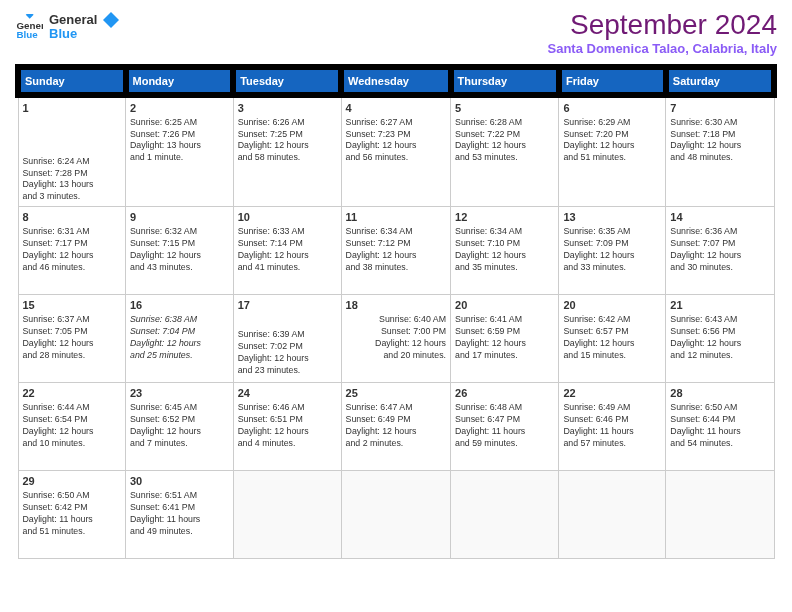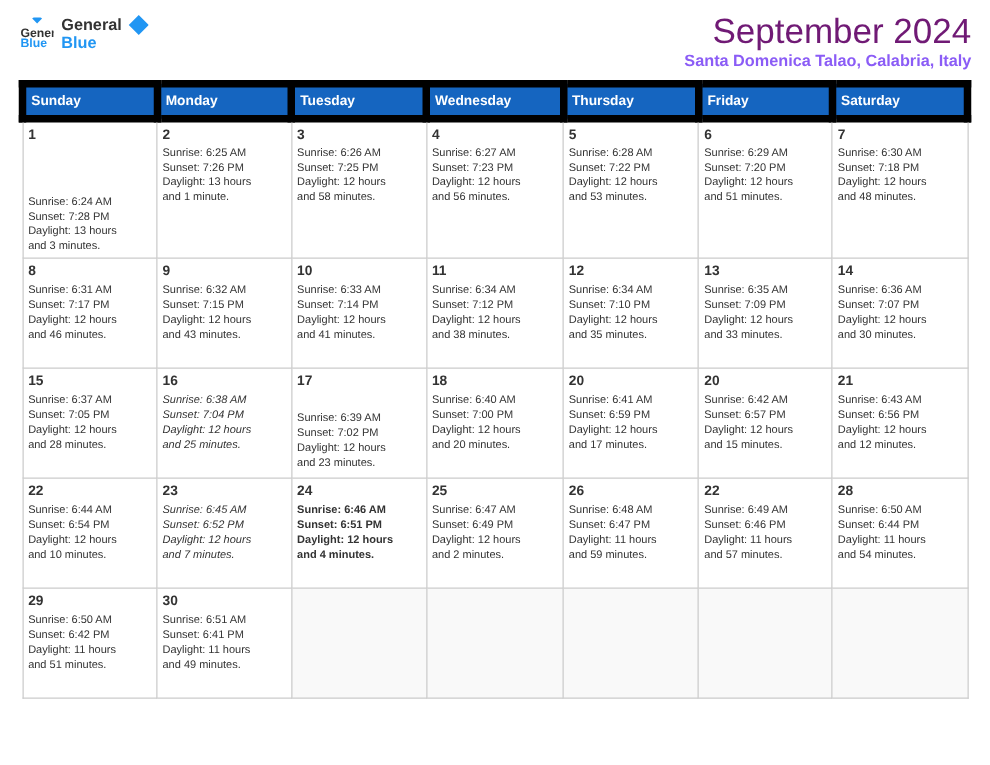--- a/index.html
+++ b/index.html
@@ -239,21 +239,21 @@
           </td>
           <td>
             <span class="day-num">17</span>
             <div class="day-info" style="white-space: pre-line; margin-top: 16px;">Sunrise: 6:39 AM
 Sunset: 7:02 PM
 Daylight: 12 hours
 and 23 minutes.</div>
           </td>
           <td>
             <span class="day-num">18</span>
-            <div class="day-info" style="white-space: pre-line;">Sunrise: 6:40 AM
+            <div class="day-info" style="white-space: pre-line; text-align: right;">Sunrise: 6:40 AM
 Sunset: 7:00 PM
 Daylight: 12 hours
 and 20 minutes.</div>
           </td>
           <td>
             <span class="day-num">20</span>
             <div class="day-info" style="white-space: pre-line;">Sunrise: 6:41 AM
 Sunset: 6:59 PM
 Daylight: 12 hours
 and 17 minutes.</div>
@@ -276,28 +276,28 @@
         <tr>
           <td>
             <span class="day-num">22</span>
             <div class="day-info" style="white-space: pre-line;">Sunrise: 6:44 AM
 Sunset: 6:54 PM
 Daylight: 12 hours
 and 10 minutes.</div>
           </td>
           <td>
             <span class="day-num">23</span>
-            <div class="day-info" style="white-space: pre-line; font-style: italic;">Sunrise: 6:45 AM
+            <div class="day-info" style="white-space: pre-line;">Sunrise: 6:45 AM
 Sunset: 6:52 PM
 Daylight: 12 hours
 and 7 minutes.</div>
           </td>
           <td>
             <span class="day-num">24</span>
-            <div class="day-info" style="white-space: pre-line; font-weight: bold;">Sunrise: 6:46 AM
+            <div class="day-info" style="white-space: pre-line;">Sunrise: 6:46 AM
 Sunset: 6:51 PM
 Daylight: 12 hours
 and 4 minutes.</div>
           </td>
           <td>
             <span class="day-num">25</span>
             <div class="day-info" style="white-space: pre-line;">Sunrise: 6:47 AM
 Sunset: 6:49 PM
 Daylight: 12 hours
 and 2 minutes.</div>

